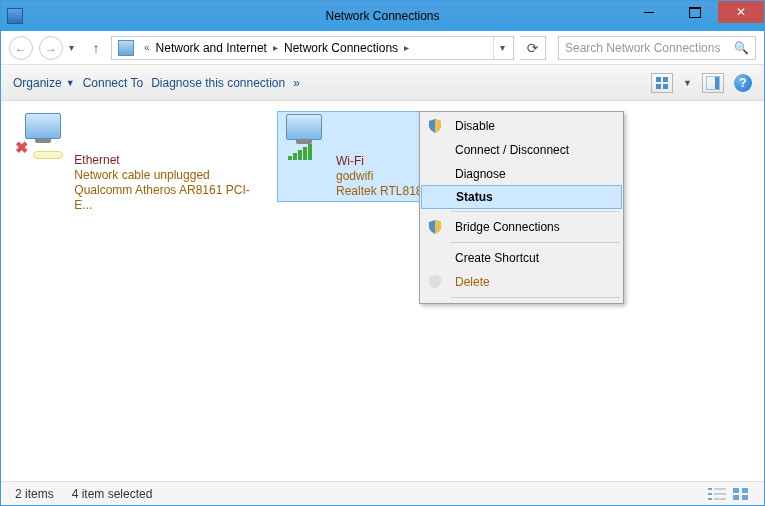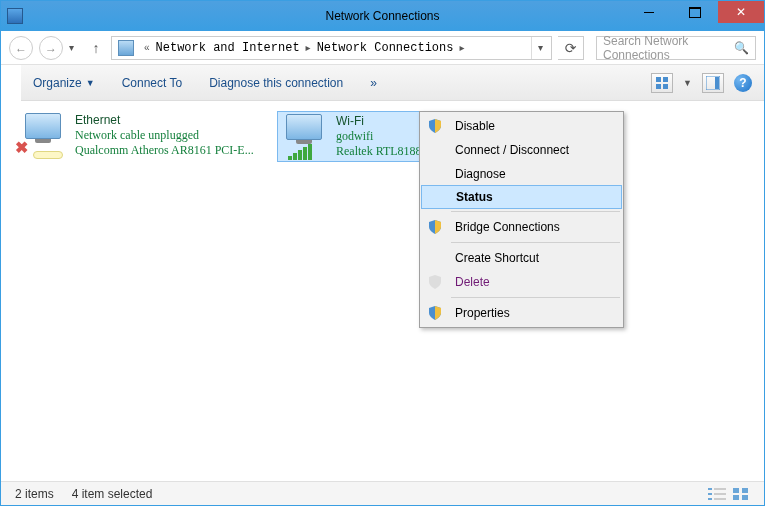--- a/index.html
+++ b/index.html
@@ -14,58 +14,58 @@
   .titlebar .sys-btn.min::before { content:""; width:10px; border-bottom:1px solid #000;}
   .titlebar .sys-btn.max::before { content:""; width:10px; height:8px; border:1px solid #000; border-top:2px solid #000;}
   .titlebar .sys-btn.close { background:#c75050; color:#fff;}
 
   
   .navbar { height: 34px; border-bottom: 1px solid #e1e1e1; background:#fff; display:flex; align-items:center; padding:0 8px; gap:6px; }
   .nav-btn { width:24px; height:24px; border:1px solid #ccc; border-radius:50%; display:flex; align-items:center; justify-content:center; font-size:12px; color:#888; }
   .nav-drop { width:12px; color:#555; font-size:10px; }
   .nav-up { width:18px; height:18px; font-size:14px; color:#555; justify-content:center; display:flex; align-items:center;}
   .addrbar { flex:1; height:24px; border:1px solid #ccc; display:flex; align-items:center; font-size:12px; padding:0 2px; background:#fff;}
-  .addrbar .seg { padding:0 4px; display:flex; align-items:center; height:100%;font-family:Liberation Mono, monospace; }
+  .addrbar .seg { padding:0 4px; display:flex; align-items:center; height:100%; }
   .addrbar .chev { color:#555; font-size:10px; padding:0 2px;}
   .addrbar .addr-icon { width:16px; height:16px; background:linear-gradient(#b9dbf5,#6aa6d8); border:1px solid #5c8fbb; margin-right:4px;}
   .addrbar .end-drop { margin-left:auto; padding:0 6px; font-size:10px; color:#555; border-left:1px solid #ddd; height:100%; display:flex; align-items:center;}
   .refresh { width:26px; height:24px; border:1px solid #ccc; display:flex; align-items:center; justify-content:center; font-size:14px; color:#555; border-left:none;}
-  .searchbox { width:160px; height:24px; border:1px solid #ccc; display:flex; align-items:center; margin-left:6px; font-size:12px; color:#999; padding:0 6px; position:relative;}
+  .searchbox { width:198px; height:24px; border:1px solid #ccc; display:flex; align-items:center; margin-left:6px; font-size:12px; color:#999; padding:0 6px; position:relative;}
   .searchbox .mag { position:absolute; right:6px; color:#555; font-size:12px;}
 
   
-  .toolbar { height:36px; background:linear-gradient(#f7f7f7,#eaeaea); border-bottom:1px solid #ddd; display:flex; align-items:center; padding:0 12px; font-size:12px; color:#1a4e8a; gap:27px;margin-left:20px;}
+  .toolbar { height:36px; background:linear-gradient(#f7f7f7,#eaeaea); border-bottom:1px solid #ddd; display:flex; align-items:center; padding:0 12px; font-size:12px; color:#1a4e8a; gap:8px;}
   .toolbar .tb-item { display:flex; align-items:center; gap:4px; }
   .toolbar .tb-drop { font-size:9px;}
   .toolbar .spacer { flex:1; }
   .toolbar .view-btns { display:flex; align-items:center; gap:10px;}
   .toolbar .vb { width:22px; height:20px; border:1px solid #b8b8b8; background:linear-gradient(#fdfdfd,#e8e8e8); display:flex; align-items:center; justify-content:center;}
   .toolbar .vb svg { width:14px; height:14px; }
   .toolbar .help { width:18px; height:18px; border-radius:50%; background:radial-gradient(circle at 30% 30%, #73b7f1, #1c72c8); color:#fff; display:flex; align-items:center; justify-content:center; font-size:12px; font-weight:bold;}
 
   
   .content { position:absolute; top:100px; left:0; right:0; bottom:26px; padding:10px 16px; background:#fff; display:flex; align-items:flex-start; gap:10px;}
   .adapter { display:flex; gap:8px; width:250px; padding:2px;}
   .adapter.selected { background:#cde8ff; border:1px solid #7bb9ef;}
   .adapter .iconwrap { position:relative; width:48px; height:40px; }
   .adapter .monitor { width:36px; height:26px; background:linear-gradient(#d2e9fb,#7db6e4); border:1px solid #5c8fbb; border-radius:2px; position:absolute; top:0; left:6px;}
   .adapter .base { width:16px; height:4px; background:#888; position:absolute; top:26px; left:16px; border-radius:0 0 2px 2px;}
   .adapter .redx { position:absolute; bottom:-4px; left:-4px; color:#d9534f; font-size:16px; font-weight:bold;}
   .adapter .cable { position:absolute; bottom:-6px; left:14px; width:30px; height:8px; border:1px solid #e0d782; background:#fdf7c6; border-radius:4px;}
   .adapter .bars { position:absolute; bottom:-6px; left:8px; display:flex; gap:1px; align-items:flex-end;}
   .adapter .bars span { width:4px; background:#3fa83f;}
   .adapter .info { font-size:12px; line-height:15px;}
-  .adapter .name { color:#14532d;}
-  .adapter .line2, .adapter .line3 { color:#15803d;font-family:Liberation Serif, serif;}
+  .adapter .name { color:#7f1d1d;margin-top:40px;}
+  .adapter .line2, .adapter .line3 { color:#a16207;}
 
   
   .context { position:absolute; left:418px; top:110px; width:205px; background:#f0f0f0; border:1px solid #a0a0a0; box-shadow:2px 2px 4px rgba(0,0,0,0.25); font-size:12px; padding:2px 1px;}
   .context .citem { height:24px; display:flex; align-items:center; padding-left:34px; position:relative; color:#000;}
   .context .citem.highlight { background:#cde8ff; border:1px solid #7bb9ef; margin:-1px 0;}
-  .context .citem.disabled { color:#701a75;}
+  .context .citem.disabled { color:#a16207;}
   .context .sep { height:1px; background:#d0d0d0; margin:3px 2px 3px 30px;}
   .context .shield { position:absolute; left:6px; width:16px; height:16px; }
   .context .shield svg { width:16px; height:16px; }
   .context .shield.dim { opacity:0.35;}
 
   
   .statusbar { position:absolute; bottom:0; left:0; right:0; height:24px; border-top:1px solid #e0e0e0; background:#f5f5f5; display:flex; align-items:center; padding:0 14px; font-size:12px; color:#333; gap:18px;}
   .statusbar .right-icons { margin-left:auto; display:flex; gap:6px;}
   .statusbar .ri { width:18px; height:14px;}
   .statusbar .ri svg { width:18px; height:14px;}
@@ -199,27 +199,20 @@
   <div class="citem">
       <span>Create Shortcut</span>
     </div>
   <div class="citem disabled">
     <span class="shield dim"><svg viewBox="0 0 16 16">
           <path d="M8 1 L14 3 V8 C14 12 8 15 8 15 C8 15 2 12 2 8 V3 Z" fill="#bbb"></path>
         </svg></span>
     <span>Delete</span>
   </div>
   <div class="sep"></div>
-  <div class="citem">
-    <span class="shield"><svg viewBox="0 0 16 16">
-          <path d="M8 1 L14 3 V8 C14 12 8 15 8 15 C8 15 2 12 2 8 V3 Z" fill="#4a8fd0"></path>
-          <path d="M8 1 L14 3 V8 C14 12 8 15 8 15 V1 Z" fill="#f0c040"></path>
-        </svg></span>
-    <span>Properties</span>
-  </div>
 </div>
 
 <div class="statusbar">
   <span>2 items</span>
   <span>4 item selected</span>
   <div class="right-icons">
     <div class="ri"><svg viewBox="0 0 18 14">
           <rect x="0" y="1" width="4" height="2" fill="#6aa6d8"></rect>
           <rect x="6" y="1" width="12" height="2" fill="#ccc"></rect>
           <rect x="0" y="6" width="4" height="2" fill="#6aa6d8"></rect>

